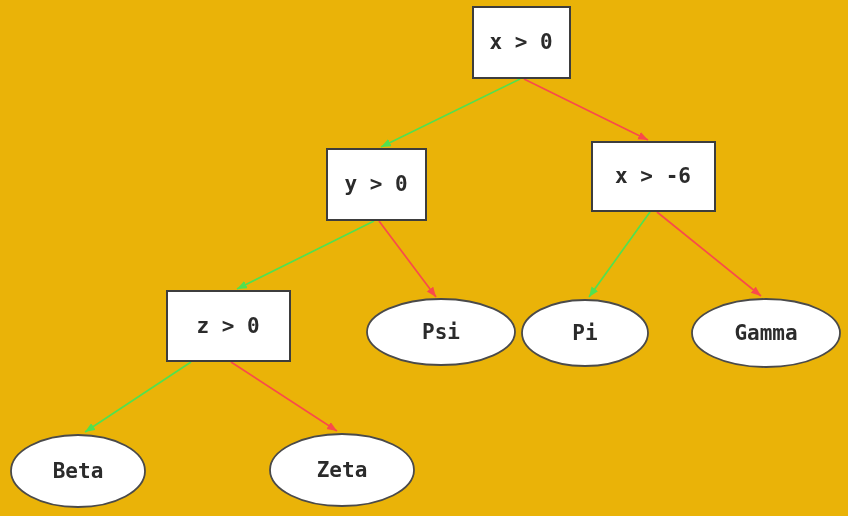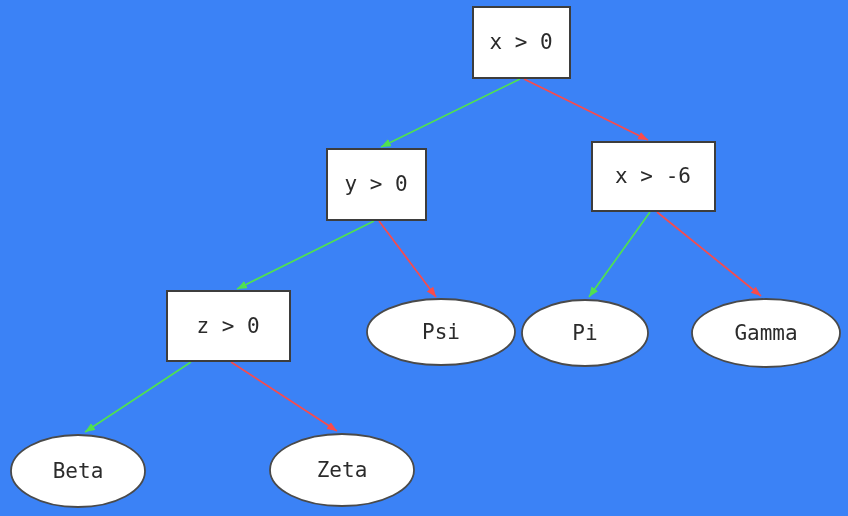--- a/index.html
+++ b/index.html
@@ -4,22 +4,23 @@
 <style>
   html, body {
     margin: 0;
     padding: 0;
     background: #ffffff;
   }
   .canvas {
     position: relative;
     width: 848px;
     height: 516px;
-    background: #3b82f6;
+    background: #eab308;
     overflow: hidden;
+    font-weight: bold;
   }
   svg { display: block; }
   .node-shape {
     fill: #ffffff;
     stroke: #3d3d3d;
     stroke-width: 2;
   }
   .leaf-shape {
     fill: #ffffff;
     stroke: #4a4a4a;

